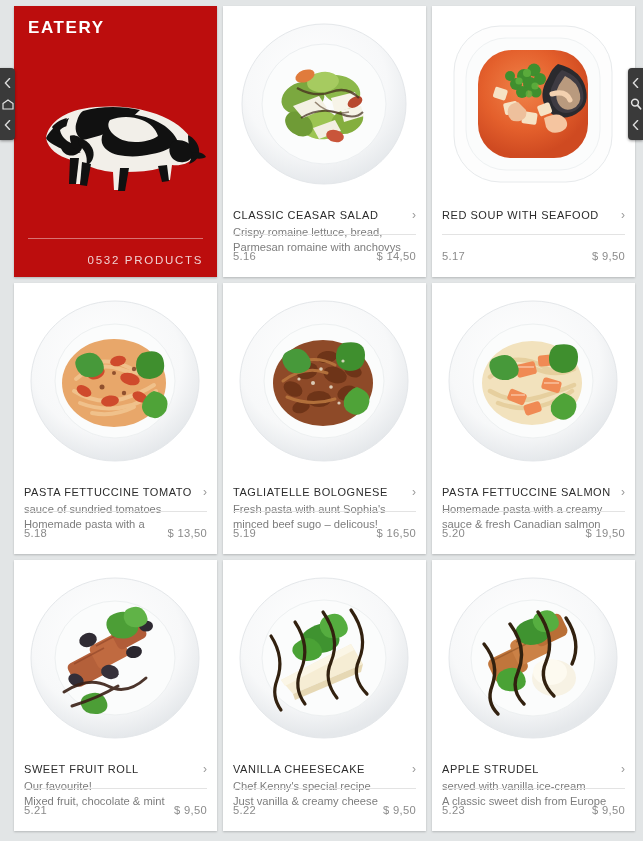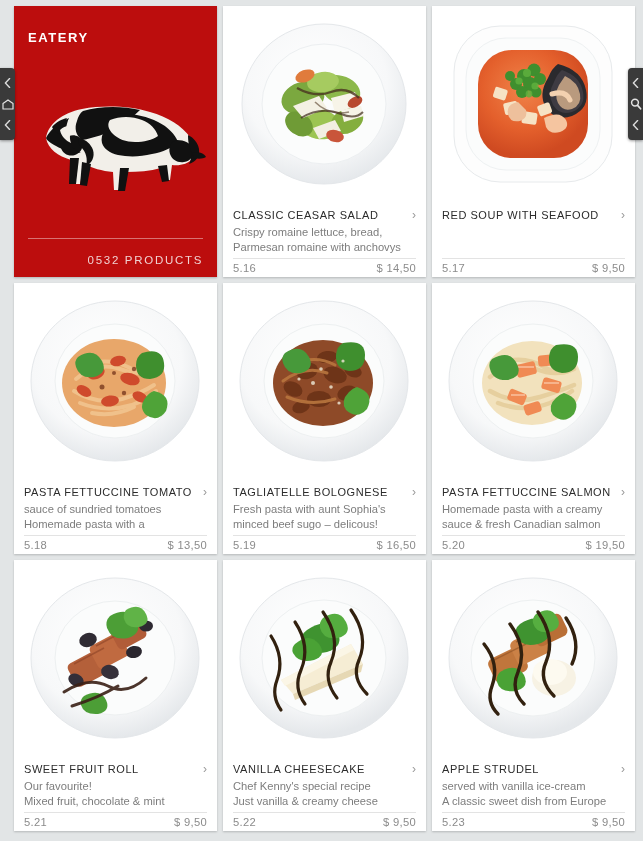--- a/index.html
+++ b/index.html
@@ -22,22 +22,22 @@
   }
 
   
   .hero {
     background: #bc0d0d;
     position: relative;
     box-shadow: 0 1px 2px rgba(0,0,0,.22);
     overflow: hidden;
   }
   .hero-title {
-    position: absolute; left: 14px; top: 24px;
-    color: #fff; font-size: 13px; font-weight: bold;
+    position: absolute; left: 14px; top: 12px;
+    color: #fff; font-size: 17px; font-weight: bold;
     letter-spacing: 1.6px;
   }
   .pig-wrap {
     position: absolute; left: 8px; top: 74px;
     width: 188px; height: 130px;
   }
   .pig-wrap svg { width: 100%; height: 100%; display: block; }
   .hero-rule {
     position: absolute; left: 14px; right: 14px; bottom: 38px;
     height: 1px; background: rgba(255,255,255,.42);
@@ -79,21 +79,21 @@
     color: #9a9a9a; font-size: 12px; line-height: 12px;
     padding-left: 4px; flex: 0 0 auto;
   }
   .desc {
     margin-top: 3px;
     font-size: 11.2px; color: #7d7d7d; line-height: 14.5px;
   }
   .meta {
     position: absolute; left: 10px; right: 10px; bottom: 0;
     border-top: 1px solid #e3e3e3;
-    height: 19px;
+    height: 43px;
     display: flex; align-items: center; justify-content: space-between;
     font-size: 11.2px; color: #8b8b8b; letter-spacing: .3px;
   }
 
   
   .edge {
     position: absolute;
     width: 15px;
     background: #3a3a3a;
     color: #e8e8e8;

